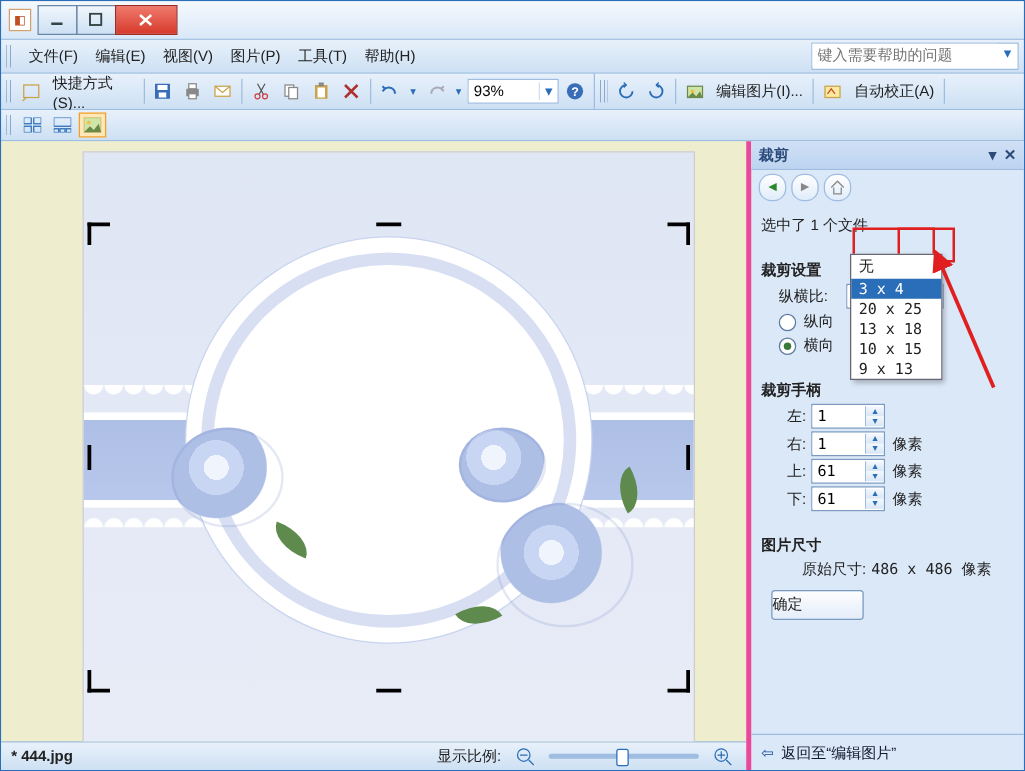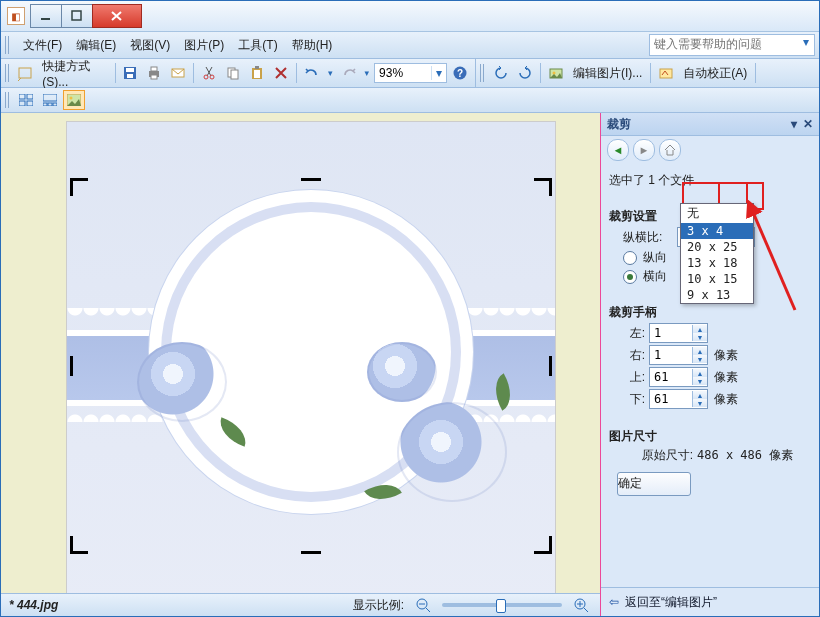--- a/index.html
+++ b/index.html
@@ -45,26 +45,26 @@
 .image-wrap .scallop{position:absolute;left:0;right:0;height:16px;background:radial-gradient(circle at 8px 0,#fff 7px,transparent 8px) repeat-x;background-size:16px 16px}
 .image-wrap .scallop.top{top:186px}
 .image-wrap .scallop.bot{top:284px;transform:scaleY(-1)}
 .image-wrap .oval{position:absolute;left:104px;top:90px;width:280px;height:280px;border-radius:50%;background:#fff;box-shadow:0 0 0 10px #d8dff3,0 0 0 22px #fff,0 0 0 23px #c8d4ee}
 
 .rose{position:absolute;width:90px;height:80px;border-radius:50%;background:radial-gradient(circle at 40% 40%,#f0f5fd 0 10px,#c8d6f3 10px 22px,#aebfe6 22px 40px, transparent 41px);box-shadow:0 0 0 2px rgba(120,140,200,.2) inset}
 .leaf{position:absolute;width:32px;height:20px;background:#5e8a4e;border-radius:0 100% 0 100%/0 100% 0 100%;transform:rotate(20deg)}
 .crop-rect{position:absolute;left:5px;top:58px;right:5px;bottom:58px;}
 .crop-rect .h{position:absolute;background:#000}
 .statusbar{height:22px;background:linear-gradient(#e8f1fb,#cde0f3);border-top:1px solid #9ebde0;display:flex;align-items:center;padding:0 8px;gap:8px}
-.statusbar .fname{font-weight:bold;font-style:italic}
+.statusbar .fname{font-weight:bold;}
 .statusbar .spacer{flex:1}
 .zoom-slider{display:flex;align-items:center;gap:4px}
 .slider-track{width:120px;height:4px;background:#9ebde0;position:relative;border-radius:2px}
 .slider-thumb{position:absolute;left:54px;top:-4px;width:8px;height:12px;background:#fff;border:1px solid #2a6db8;border-radius:2px}
-.taskpane{width:218px;background:#dbe8f8;border-left:1px solid #ec4899;display:flex;flex-direction:column}
+.taskpane{width:218px;background:#dbe8f8;border-left:4px solid #ec4899;display:flex;flex-direction:column}
 .tp-header{height:22px;background:linear-gradient(#d0e0f5,#bcd4f0);display:flex;align-items:center;padding:0 6px;border-bottom:1px solid #9ebde0;font-weight:bold;color:#2a4a7a}
 .tp-header .hspacer{flex:1}
 .tp-nav{height:24px;display:flex;align-items:center;gap:4px;padding:2px 6px}
 .navbtn{width:20px;height:20px;border:1px solid #9ebde0;border-radius:10px;background:linear-gradient(#fff,#e0ecfa);display:flex;align-items:center;justify-content:center;color:#2a8a2a;font-size:11px}
 .navbtn.grey{color:#888}
 .tp-body{flex:1;padding:4px 8px 8px 8px;overflow:visible;position:relative}
 .tp-line{margin:4px 0}
 .tp-section{font-weight:bold;margin-top:19px;margin-bottom:2px}
 .tp-row{display:flex;align-items:center;gap:4px;margin:2px 0 2px 14px}
 .tp-row.nogap{margin-left:14px}

